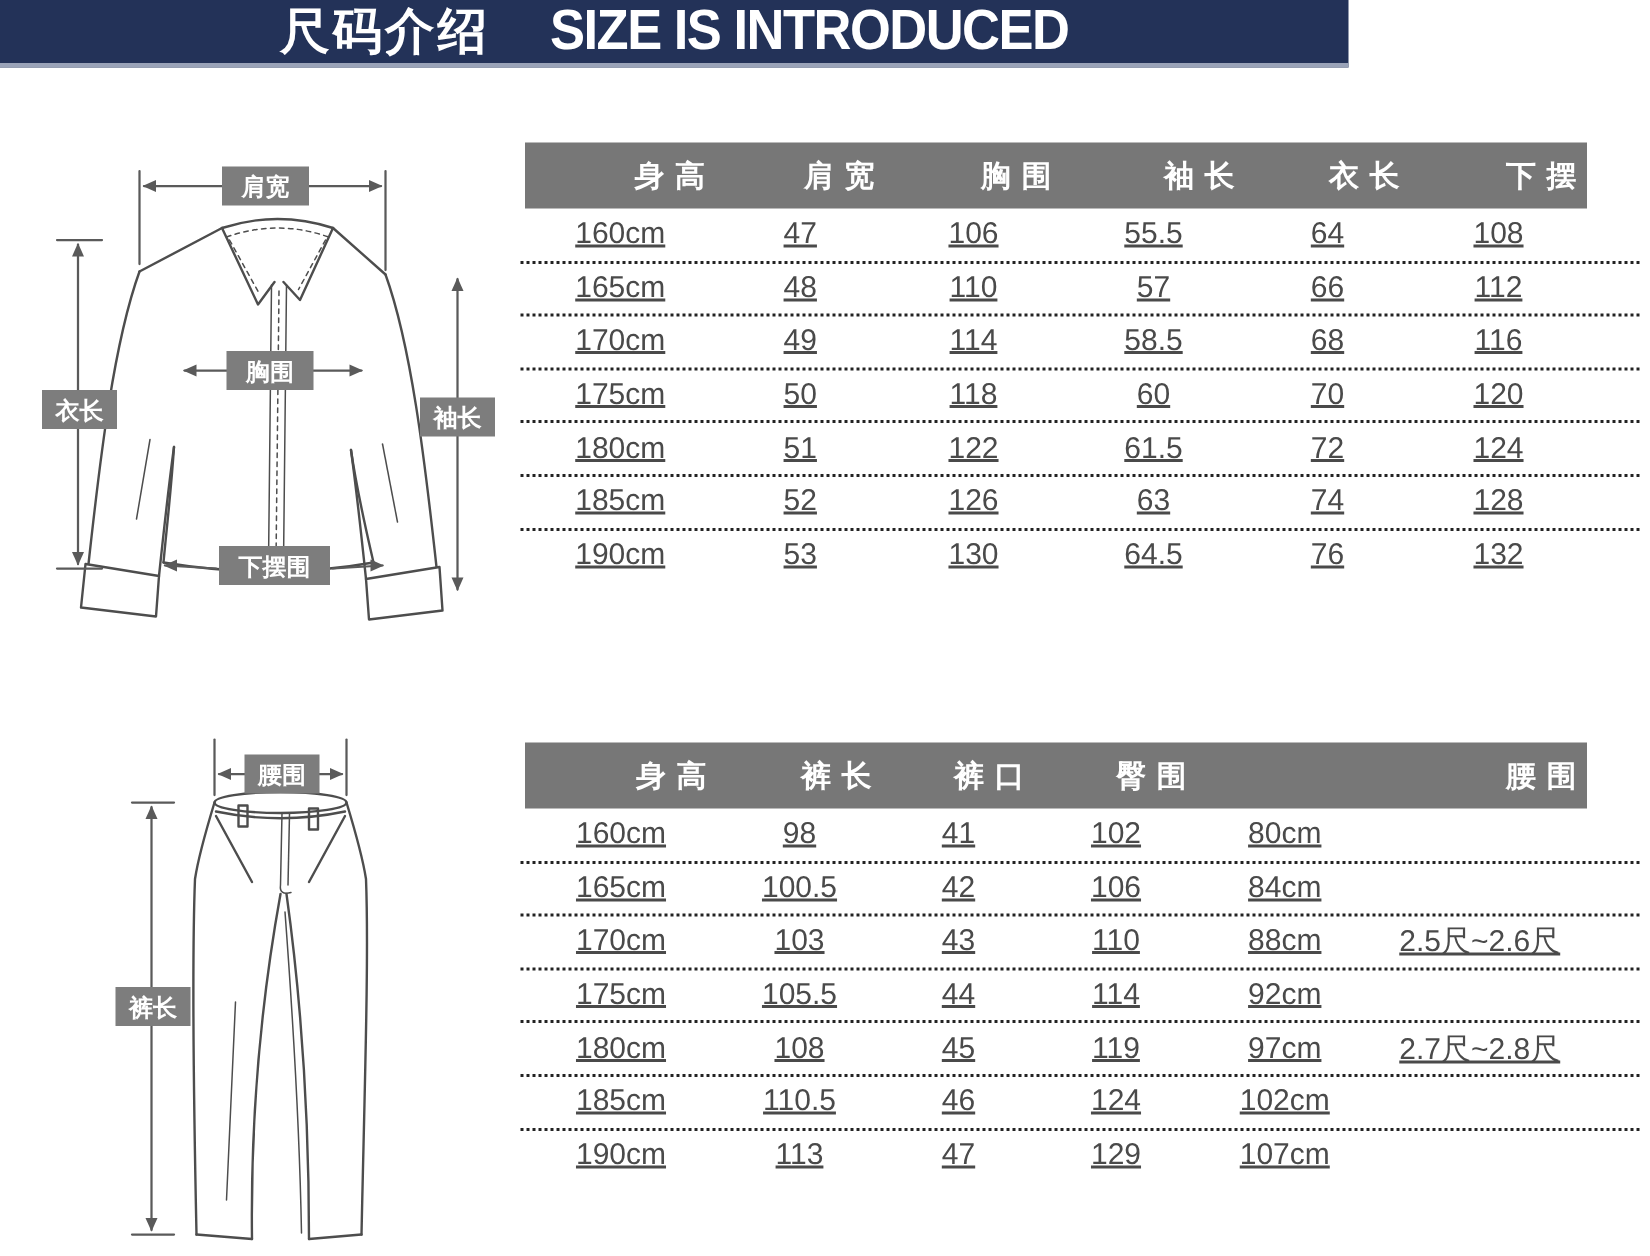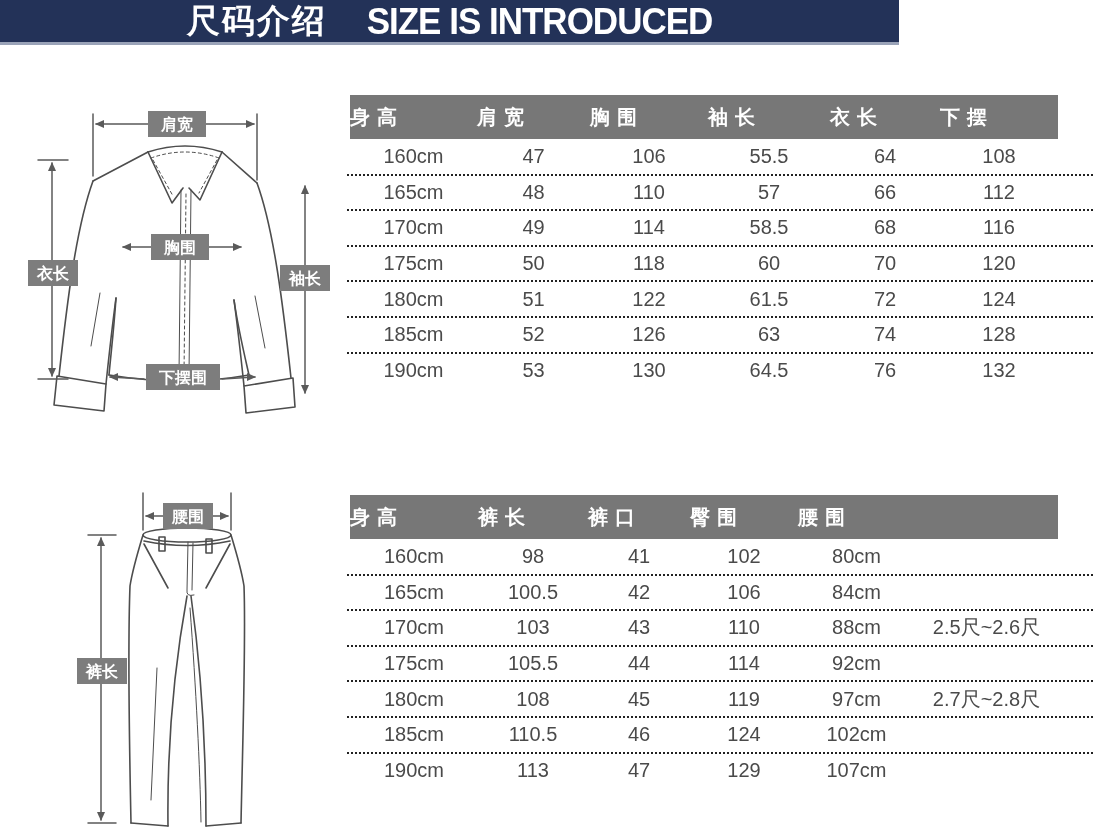--- a/index.html
+++ b/index.html
@@ -23,27 +23,27 @@
   svg .ah { fill:#5a5a5a; stroke:none; }
   svg .chip { fill:#7d7d7d; stroke:none; }
   svg .chipfill { fill:#fff; stroke:#4d4d4d; stroke-width:1.6; }
   svg text { font-family:"Liberation Sans",sans-serif; font-weight:bold; font-size:16px; fill:#fff; text-anchor:middle; }
 
   
   .size-table { position:absolute; left:347px; width:746px; }
   #shirt-table { top:95px; }
   #pants-table { top:495px; }
   .thead { display:grid; height:44px; background:#777777; color:#fff; font-weight:bold;
-    font-size:20px; letter-spacing:7px; align-items:center; text-align:left;
+    font-size:20px; letter-spacing:7px; align-items:center; text-align:right;
     width:708px; margin-left:3px; }
   .tbody { width:708px; margin-left:3px; }
   .shirt-cols { grid-template-columns:127px 113px 118px 122px 110px 118px; }
   .pants-cols { grid-template-columns:128px 110px 102px 108px 117px 143px; }
   .trow { display:grid; height:35.6px; align-items:center; text-align:center;
-    font-size:20px; color:#4a4a4a; position:relative; }
+    font-size:20px; color:#4a4a4a; position:relative;text-decoration:underline; }
   .trow:not(:last-child)::after { content:""; position:absolute; left:-3px; right:-35px; bottom:-1px;
     border-bottom:2px dotted #222; }
   .span2 { grid-column:5 / 7; }
 </style>
 </head>
 <body>
 
 <div class="banner">
   <span class="cn">尺码介绍</span>
   <span class="en">SIZE IS INTRODUCED</span>

